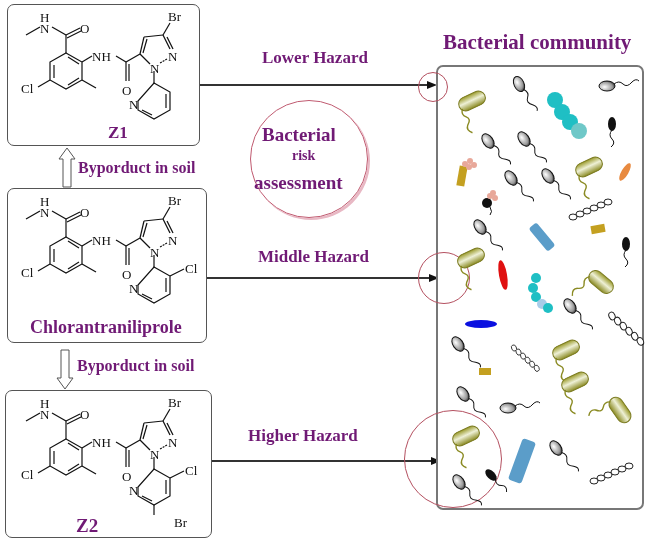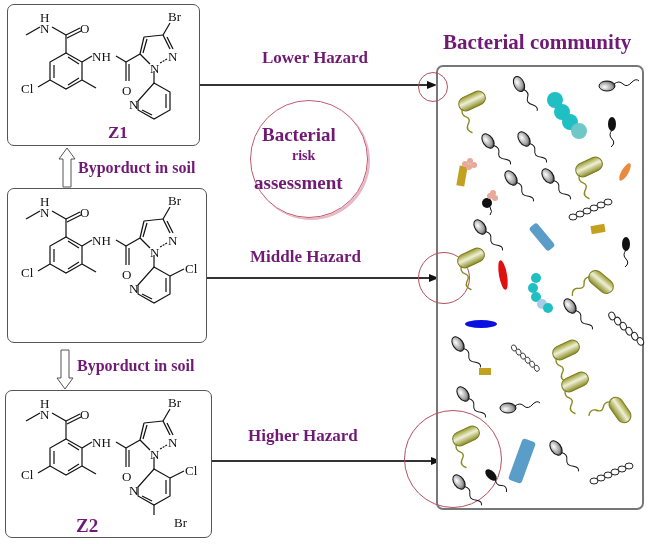--- a/index.html
+++ b/index.html
@@ -93,20 +93,21 @@
     <text x="62" y="24">O</text>
     <text x="74" y="52">NH</text>
     <text x="104" y="86">O</text>
     <text x="3" y="84">Cl</text>
     <text x="150" y="12">Br</text>
     <text x="150" y="52">N</text>
     <text x="132" y="64">N</text>
     <text x="111" y="100">N</text>
     <text x="167" y="80">Cl</text>
   </svg>
+  <div class="label-bold" style="left:22px; top:128px; font-size:18px;">Chlorantraniliprole</div>
 </div>
 
 <svg width="18" height="42" style="left:56px; top:349px;">
   <polygon points="5,1 13,1 13,29 17,29 9,40 1,29 5,29" fill="#fff" stroke="#555" stroke-width="1"></polygon>
 </svg>
 <div class="label-bold" style="left:77px; top:357px; font-size:16px;">Byporduct in soil</div>
 
 <div class="box" style="left:5px; top:390px; width:207px; height:148px;">
   <svg class="mol" width="207" height="148" style="left:12px; top:4px;">
     <use href="#core"></use>
@@ -127,21 +128,21 @@
   </svg>
   <div class="label-bold" style="left:70px; top:124px; font-size:19px;">Z2</div>
 </div>
 
 <div class="hazard" style="left:262px; top:48px;">Lower Hazard</div>
 <div class="hline" style="left:200px; top:84px; width:230px;"></div>
 <svg width="10" height="8" style="left:427px; top:81px;">
     <polygon points="0,0 10,4 0,8" fill="#111"></polygon>
   </svg>
 
-<div class="hazard" style="left:250px; top:247px;">Middle Hazard</div>
+<div class="hazard" style="left:258px; top:247px;">Middle Hazard</div>
 <div class="hline" style="left:207px; top:277px; width:225px;"></div>
 <svg width="10" height="8" style="left:429px; top:274px;">
     <polygon points="0,0 10,4 0,8" fill="#111"></polygon>
   </svg>
 
 <div class="hazard" style="left:248px; top:426px;">Higher Hazard</div>
 <div class="hline" style="left:212px; top:460px; width:222px;"></div>
 <svg width="10" height="8" style="left:431px; top:457px;">
     <polygon points="0,0 10,4 0,8" fill="#111"></polygon>
   </svg>

